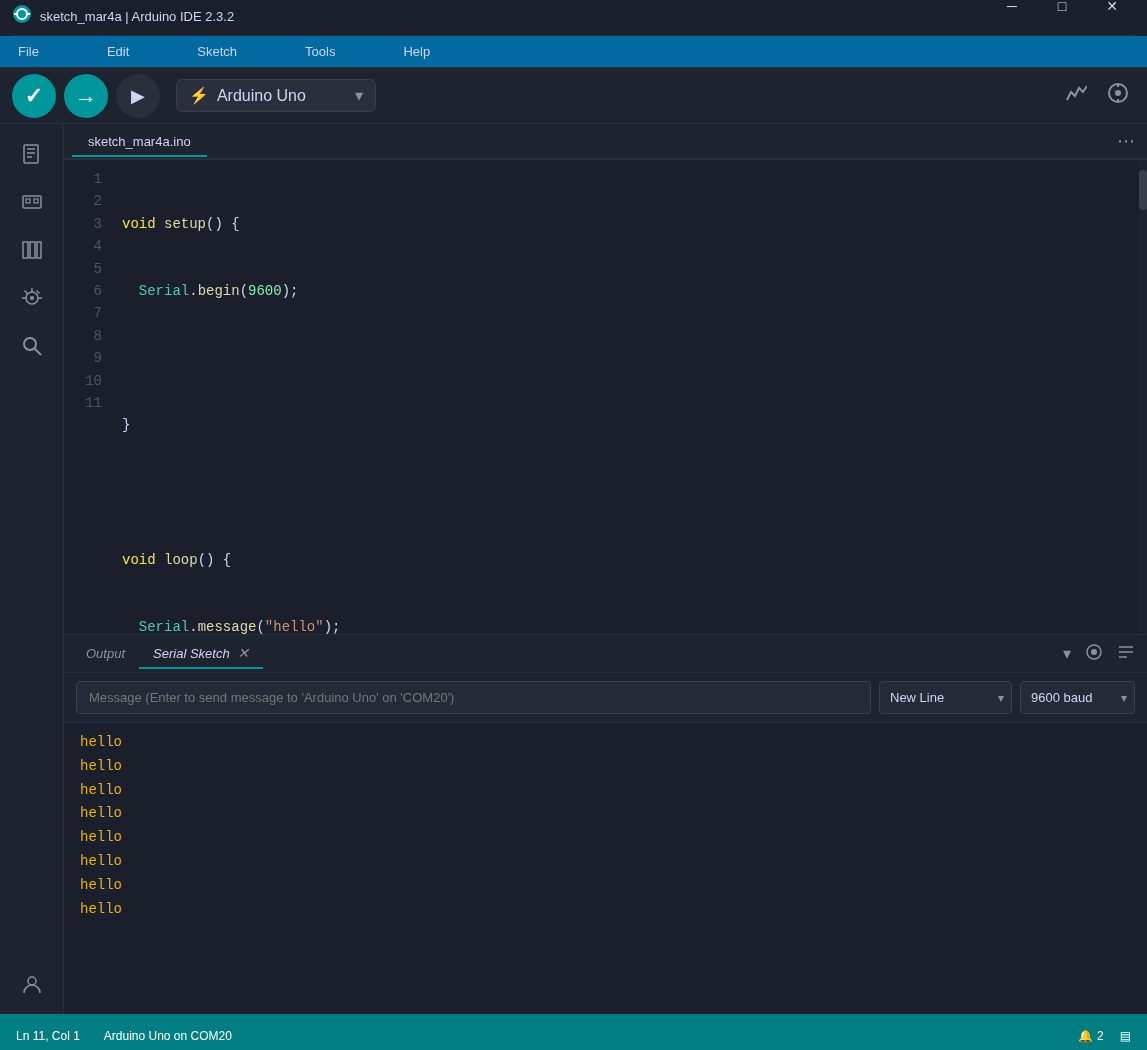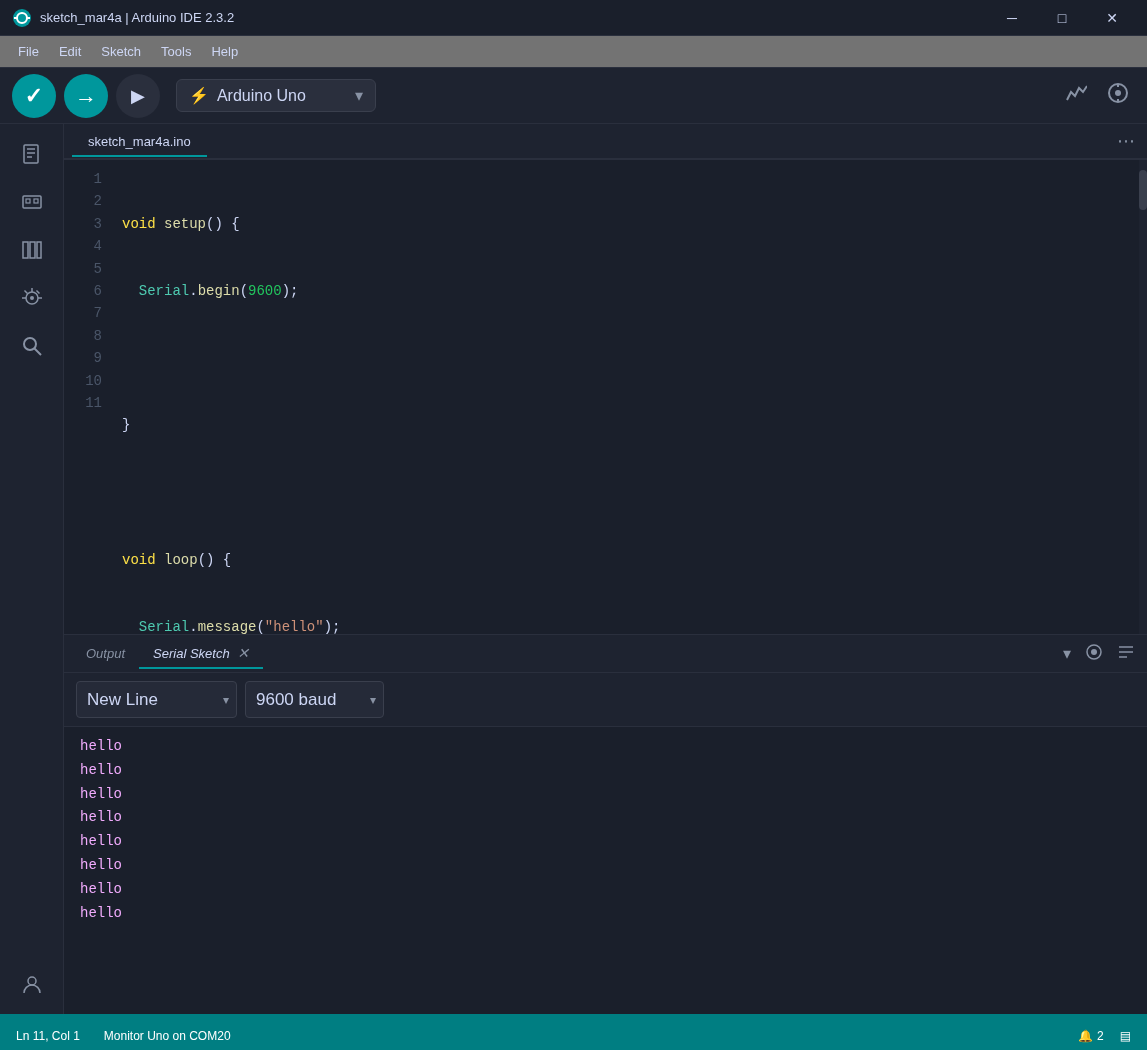--- a/index.html
+++ b/index.html
@@ -8,26 +8,27 @@
       height: 1050px;
       background: #1a1f2b;
       font-family: 'Segoe UI', Arial, sans-serif;
       color: #cdd6f4;
       overflow: hidden;
     }
 
     
     .title-bar {
       display: flex;
-      align-items: center;
+      align-items: flex-end;
       background: #1a1f2b;
       height: 36px;
-      padding: 0 12px;
+      padding: 11px 12px;
       border-bottom: 1px solid #2a2f3d;
       user-select: none;
+      border-radius: 16px;
     }
     .title-bar-icon {
       width: 20px;
       height: 20px;
       margin-right: 8px;
     }
     .title-bar-text {
       font-size: 13px;
       color: #cdd6f4;
       flex: 1;
@@ -46,24 +47,25 @@
       color: #cdd6f4;
       cursor: pointer;
       border: none;
       background: transparent;
     }
 
     
     .menu-bar {
       display: flex;
       align-items: center;
-      background: #737373;
+      background: #0369a1;
       height: 32px;
       padding: 0 8px;
       border-bottom: 1px solid #2a2f3d;
+      gap: 48px;
     }
     .menu-item {
       padding: 4px 10px;
       font-size: 13px;
       color: #cdd6f4;
       cursor: pointer;
       border-radius: 4px;
     }
 
     
@@ -240,21 +242,21 @@
       background: #3a3f4d;
       border-radius: 4px;
       position: absolute;
       top: 10px;
     }
 
     
     .kw { color: #fde047; }
     .fn { color: #dcdcaa; }
     .str { color: #ce9178; }
-    .num { color: #22c55e; }
+    .num { color: #86efac; }
     .punct { color: #cdd6f4; }
     .obj { color: #4ec9b0; }
 
     
     .bottom-panel {
       height: 380px;
       background: #1e2330;
       border-top: 1px solid #2a2f3d;
       display: flex;
       flex-direction: column;
@@ -318,21 +320,21 @@
       color: #8892a4;
       font-size: 13px;
       padding: 8px 12px;
       outline: none;
     }
     .serial-select {
       background: #252a38;
       border: 1px solid #3a3f4d;
       border-radius: 4px;
       color: #cdd6f4;
-      font-size: 17px;
+      font-size: 13px;
       padding: 8px 28px 8px 10px;
       outline: none;
       cursor: pointer;
       appearance: none;
       -webkit-appearance: none;
       position: relative;
     }
     .select-wrapper {
       position: relative;
       display: inline-block;
@@ -349,21 +351,21 @@
     }
 
     
     .serial-output {
       flex: 1;
       padding: 8px 16px;
       overflow-y: auto;
       background: #1a1f2b;
       font-family: 'Consolas', 'Courier New', monospace;
       font-size: 14px;
-      color: #f0abfc;
+      color: #eab308;
       line-height: 1.7;
     }
     .serial-output-line {
       display: block;
     }
 
     
     .status-bar {
       height: 44px;
       background: #007e82;
@@ -568,20 +570,21 @@
             <svg width="18" height="18" viewBox="0 0 18 18" fill="none">
               <line x1="2" y1="4" x2="16" y2="4" stroke="#8892a4" stroke-width="1.5"></line>
               <line x1="2" y1="9" x2="16" y2="9" stroke="#8892a4" stroke-width="1.5"></line>
               <line x1="2" y1="14" x2="10" y2="14" stroke="#8892a4" stroke-width="1.5"></line>
             </svg>
           </button>
         </div>
       </div>
 
       <div class="serial-input-row">
+        <input class="serial-input" type="text" placeholder="Message (Enter to send message to 'Arduino Uno' on 'COM20')" style="">
         <div class="select-wrapper">
           <select class="serial-select">
             <option>No Line Ending</option>
             <option selected="">New Line</option>
             <option>Carriage Return</option>
             <option>Both NL &amp; CR</option>
           </select>
         </div>
         <div class="select-wrapper">
           <select class="serial-select">
@@ -609,21 +612,21 @@
         <span class="serial-output-line">hello</span>
         <span class="serial-output-line">hello</span>
       </div>
     </div>
 
   </div>
 </div>
 
 <div class="status-bar">
   <span>Ln 11, Col 1</span>
-  <span>Monitor Uno on COM20</span>
+  <span>Arduino Uno on COM20</span>
   <div class="status-bar-right">
     <div class="status-notification">
       <span>🔔</span>
       <span>2</span>
     </div>
     <span>▤</span>
   </div>
 </div>
 
 </body></html>

